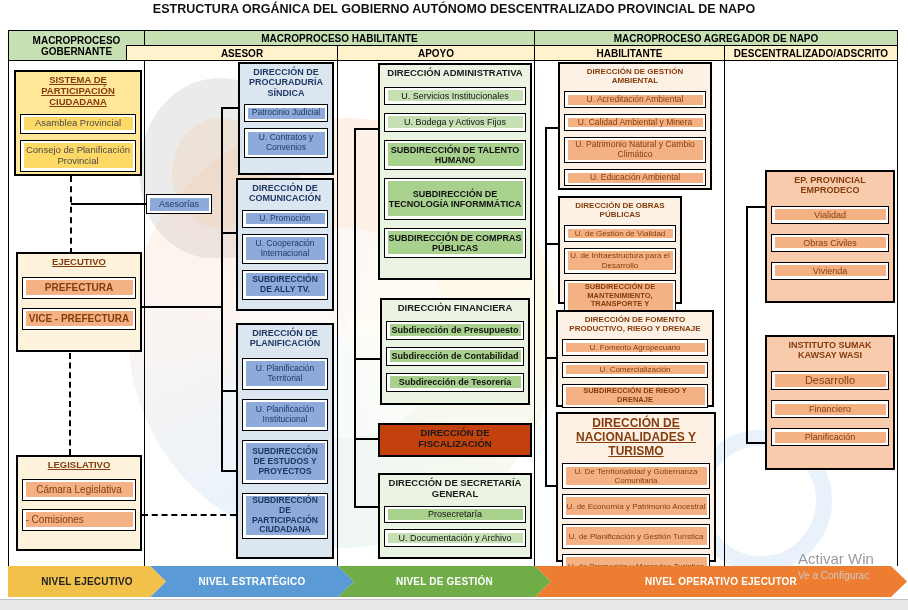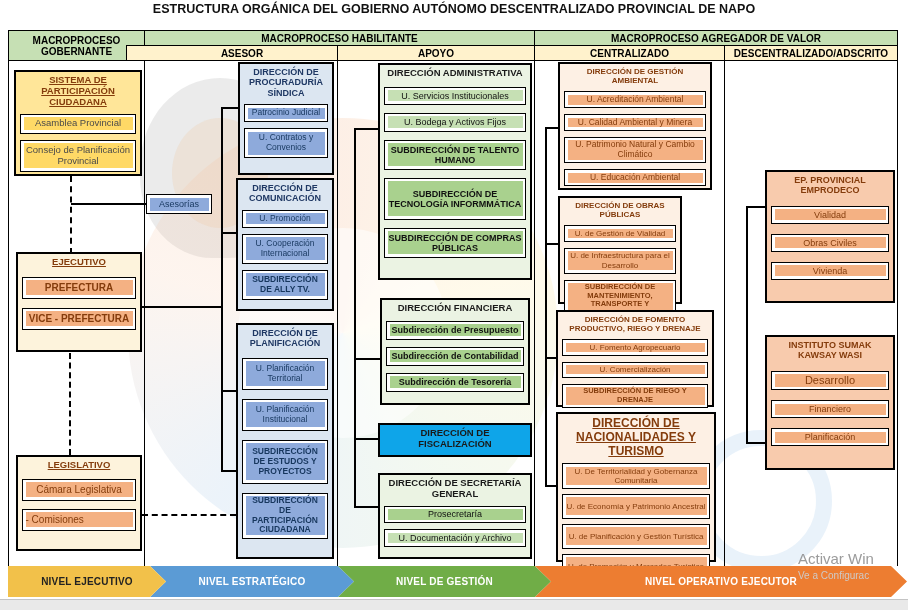--- a/index.html
+++ b/index.html
@@ -93,24 +93,24 @@
   <div class="wm wm-face"></div>
   <div class="wm wm-circle"></div>
   <div class="wm wm-circle-in"></div>
   <div class="wm wm-ring"></div>
   <div class="wm wm-ring2"></div>
 
   <div class="main-title">ESTRUCTURA ORGÁNICA DEL GOBIERNO AUTÓNOMO DESCENTRALIZADO PROVINCIAL DE NAPO</div>
 
   <div class="hcell h-green" style="left:8px;top:30px;width:137px;height:31px;font-size:10px;">MACROPROCESO GOBERNANTE</div>
   <div class="hcell h-green" style="left:144px;top:30px;width:391px;height:16px;font-size:10px;">MACROPROCESO HABILITANTE</div>
-  <div class="hcell h-green" style="left:534px;top:30px;width:364px;height:16px;font-size:10px;">MACROPROCESO AGREGADOR DE VALOR</div>
+  <div class="hcell h-green" style="left:534px;top:30px;width:364px;height:16px;font-size:10px;">MACROPROCESO AGREGADOR DE NAPO</div>
   <div class="hcell h-cream" style="left:126px;top:45px;width:232px;height:16px;font-size:10px;">ASESOR</div>
   <div class="hcell h-cream" style="left:337px;top:45px;width:198px;height:16px;font-size:10px;">APOYO</div>
-  <div class="hcell h-cream" style="left:534px;top:45px;width:191px;height:16px;font-size:10px;">CENTRALIZADO</div>
+  <div class="hcell h-cream" style="left:534px;top:45px;width:191px;height:16px;font-size:10px;">HABILITANTE</div>
   <div class="hcell h-cream" style="left:724px;top:45px;width:174px;height:16px;font-size:10px;">DESCENTRALIZADO/ADSCRITO</div>
 
   <div class="vline" style="left:8px;top:60px;height:506px;"></div>
   <div class="vline" style="left:144px;top:60px;height:506px;"></div>
   <div class="vline" style="left:337px;top:60px;height:506px;"></div>
   <div class="vline" style="left:534px;top:60px;height:506px;"></div>
   <div class="vline" style="left:724px;top:60px;height:506px;"></div>
   <div class="vline" style="left:897px;top:60px;height:506px;"></div>
 
   <div class="ln ln-vd" style="left:70px;top:176px;height:78px;"></div>
@@ -191,21 +191,21 @@
     <div class="item f-green bold" style="font-size:9px;min-height:30px;">SUBDIRECCIÓN DE COMPRAS PÚBLICAS</div>
   </div>
 
   <div class="sec apo" style="left:380px;top:298px;width:150px;height:107px;gap:7px;">
     <div class="sec-title t-dark" style="font-size:9.5px;">DIRECCIÓN FINANCIERA</div>
     <div class="item f-green bold" style="font-size:9px;min-height:19px;">Subdirección de Presupuesto</div>
     <div class="item f-green bold" style="font-size:9px;min-height:19px;">Subdirección de Contabilidad</div>
     <div class="item f-green bold" style="font-size:9px;min-height:19px;">Subdirección de Tesorería</div>
   </div>
 
-  <div class="sec" style="left:378px;top:423px;width:154px;height:34px;gap:3px;background:#0ea5e9;">
+  <div class="sec" style="left:378px;top:423px;width:154px;height:34px;gap:3px;background:#c2410c;">
     <div class="sec-title t-dark" style="font-size:9.5px;">DIRECCIÓN DE FISCALIZACIÓN</div>
     <div style="width:100%;height:9px;background:#d9ead3;"></div>
   </div>
 
   <div class="sec apo" style="left:378px;top:473px;width:154px;height:86px;gap:6px;">
     <div class="sec-title t-dark" style="font-size:9.5px;">DIRECCIÓN DE SECRETARÍA GENERAL</div>
     <div class="item f-green" style="font-size:9px;min-height:16px;">Prosecretaría</div>
     <div class="item f-ltgreen" style="font-size:9px;min-height:16px;">U. Documentación y Archivo</div>
   </div>
 

